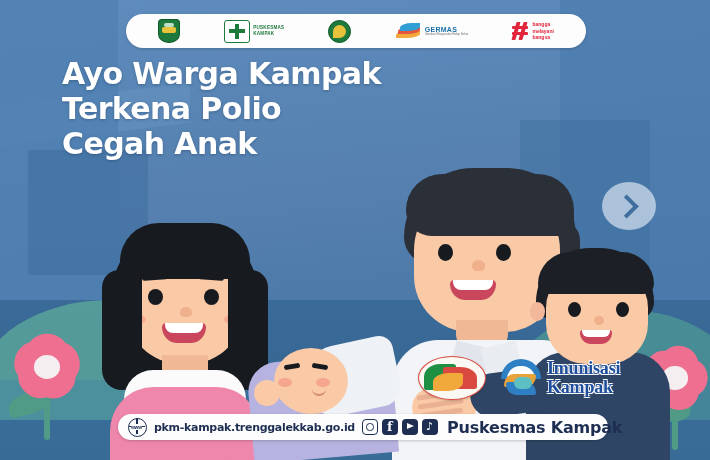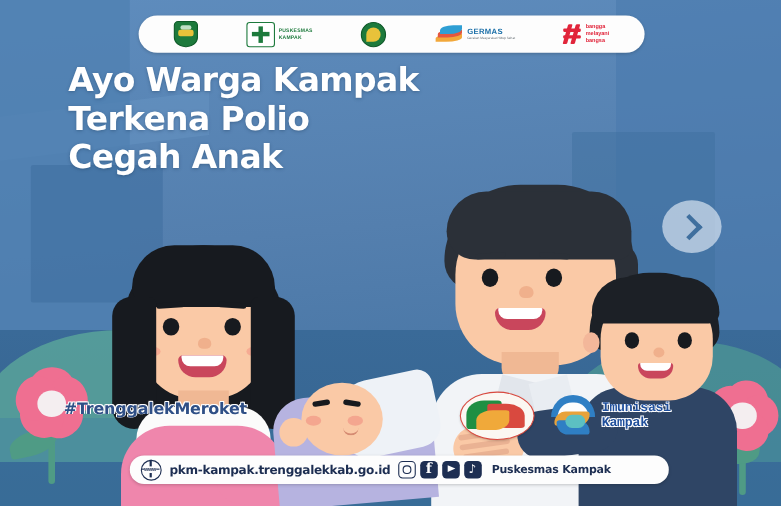--- a/index.html
+++ b/index.html
@@ -183,21 +183,21 @@
   .anak-logo .sw3{left:14px;top:16px;width:30px;height:18px;background:#f0a93a;border-radius:50% 10% 50% 10%;}
 
   .imun{display:flex;align-items:center;gap:5px;}
   .imun-mark{width:42px;height:38px;position:relative;}
   .imun-mark .arc{position:absolute;left:1px;top:0;width:40px;height:20px;
     background:#2f7fc4;border-radius:20px 20px 0 0;}
   .imun-mark .arc:after{content:"";position:absolute;left:6px;top:7px;width:28px;height:13px;background:#fdfdfd;border-radius:14px 14px 0 0;}
   .imun-mark .b1{position:absolute;left:4px;top:15px;width:32px;height:13px;background:#e8a23a;border-radius:16px 4px 16px 4px;}
   .imun-mark .b2{position:absolute;left:6px;top:23px;width:30px;height:13px;background:#2f7fc4;border-radius:4px 16px 4px 16px;}
   .imun-mark .b3{position:absolute;left:14px;top:18px;width:18px;height:12px;background:#5cc0c2;border-radius:10px;}
-  .imun-txt{font-family:Liberation Mono, monospace;font-weight:bold;font-size:12px;
+  .imun-txt{font-family:Liberation Serif, serif;font-weight:bold;font-size:18px;
     line-height:1.08;color:#1f4f9c;letter-spacing:-.2px;
     text-shadow:.8px .8px 0 #ffffff,-.8px .8px 0 #ffffff,.8px -.8px 0 #ffffff,-.8px -.8px 0 #ffffff;}
 
   
   .nextbtn{position:absolute;left:602px;top:182px;width:54px;height:48px;
     background:rgba(235,242,250,.62);border-radius:50%;
     display:flex;align-items:center;justify-content:center;cursor:pointer;}
   .nextbtn span{display:block;width:13px;height:13px;
     border-top:4px solid #3f6f9e;border-right:4px solid #3f6f9e;
     transform:rotate(45deg) translate(-2px,2px);}
@@ -216,21 +216,21 @@
   .sic{width:16px;height:16px;border-radius:4px;background:#1d2e52;position:relative;flex:none;}
   .sic.ig{background:#fdfdfd;border:1.8px solid #1d2e52;box-sizing:border-box;}
   .sic.ig:after{content:"";position:absolute;left:3.3px;top:3.3px;width:5.4px;height:5.4px;
     border:1.6px solid #1d2e52;border-radius:50%;}
   .sic.fb b{position:absolute;left:5px;top:1px;color:#fdfdfd;font-size:13px;
     font-family:"DejaVu Serif",serif;line-height:1;}
   .sic.yt:after{content:"";position:absolute;left:5px;top:4.2px;
     border-left:7px solid #fdfdfd;border-top:3.8px solid transparent;border-bottom:3.8px solid transparent;}
   .sic.tt b{position:absolute;left:4px;top:1px;color:#fdfdfd;font-size:11px;
     font-family:"DejaVu Sans",sans-serif;line-height:1.2;}
-  .fname{font-family:"DejaVu Sans",sans-serif;font-size:10px;font-weight:bold;color:#1d2e52;
+  .fname{font-family:"DejaVu Sans",sans-serif;font-size:16px;font-weight:bold;color:#1d2e52;
     letter-spacing:-.2px;white-space:nowrap;margin-left:2px;}
 </style>
 </head>
 <body>
 
 <div class="stage">
 
   <div class="bg-sky"></div>
   <div class="bg-house"></div>
   <div class="bg-wall-left"></div>
@@ -393,21 +393,20 @@
 
   </div>
 
   <div class="headline">
     <div>Ayo Warga Kampak</div>
     <div>Terkena Polio</div>
     <div>Cegah Anak</div>
   </div>
 
   <div class="hashtags">
-    <div>#TrenggalekMeroket</div>
   </div>
 
   <div class="badge-row">
     <div class="anak-logo">
       <div class="sw sw1"></div>
         <div class="sw sw2"></div>
         <div class="sw sw3"></div>
     </div>
     <div class="imun">
       <div class="imun-mark">

